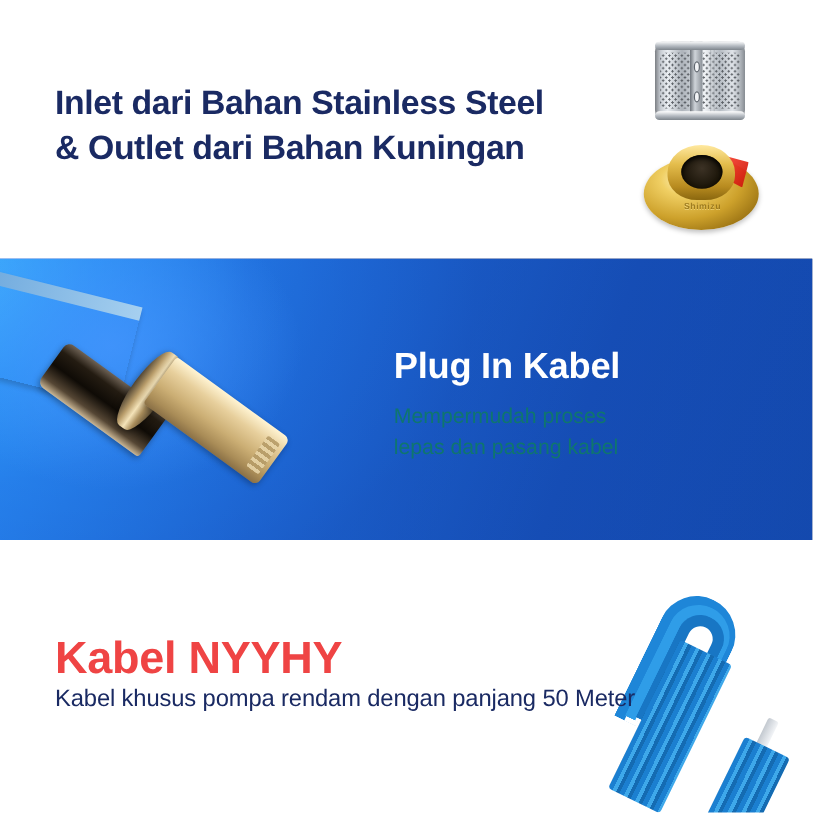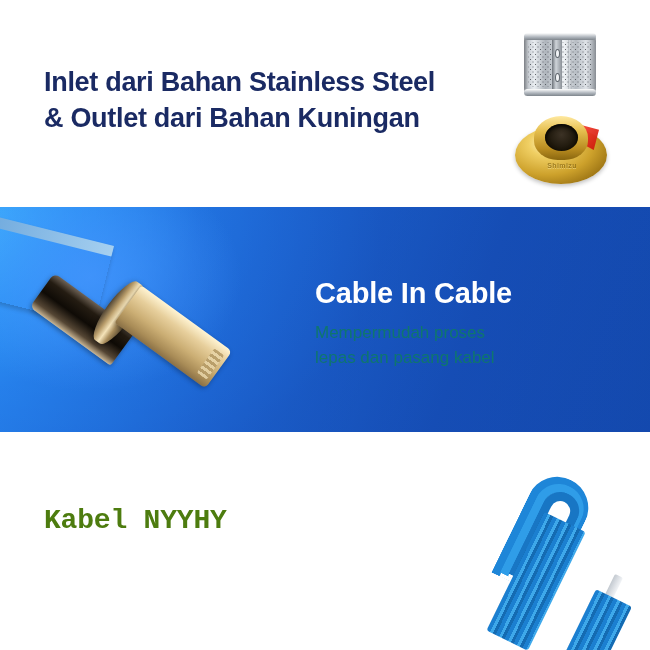--- a/index.html
+++ b/index.html
@@ -223,25 +223,24 @@
   
   .section-bottom {
     position:absolute;
     left:0; top:432px; width:650px; height:218px;
     background:#ffffff;
     overflow:hidden;
   }
   .bottom-heading {
     position:absolute;
     left:44px; top:505px;
-    color:#4d7c0f;
-    font-size:28px;
+    color:#ef4444;
+    font-size:36px;
     font-weight:bold;
     letter-spacing:-0.2px;
-    font-family:Liberation Mono, monospace;
   }
   .bottom-sub {
     position:absolute;
     left:44px; top:549px;
     color:#1a2a63;
     font-size:19px;
     letter-spacing:-0.1px;
   }
 
   
@@ -327,32 +326,33 @@
 
   <div class="plug-wrap">
     <div class="plug-cable"></div>
     <div class="plug-body"></div>
     <div class="plug-collar"></div>
     <div class="plug-tip">
       <div class="plug-tip-end"></div>
     </div>
   </div>
 
-  <div class="banner-title">Cable In Cable</div>
+  <div class="banner-title">Plug In Kabel</div>
 
   <div class="banner-sub">Mempermudah proses
 lepas dan pasang kabel</div>
 
   <div class="section-bottom"></div>
 
   <div class="cable-bundle">
     <div class="loop"></div>
     <div class="loop l2"></div>
     <div class="loop l3"></div>
     <div class="strands"></div>
     <div class="ferrule"></div>
     <div class="tail"></div>
   </div>
 
   <div class="bottom-heading">Kabel NYYHY</div>
 
+  <div class="bottom-sub">Kabel khusus pompa rendam dengan panjang 50 Meter</div>
 
 </div>
 
 </body></html>

